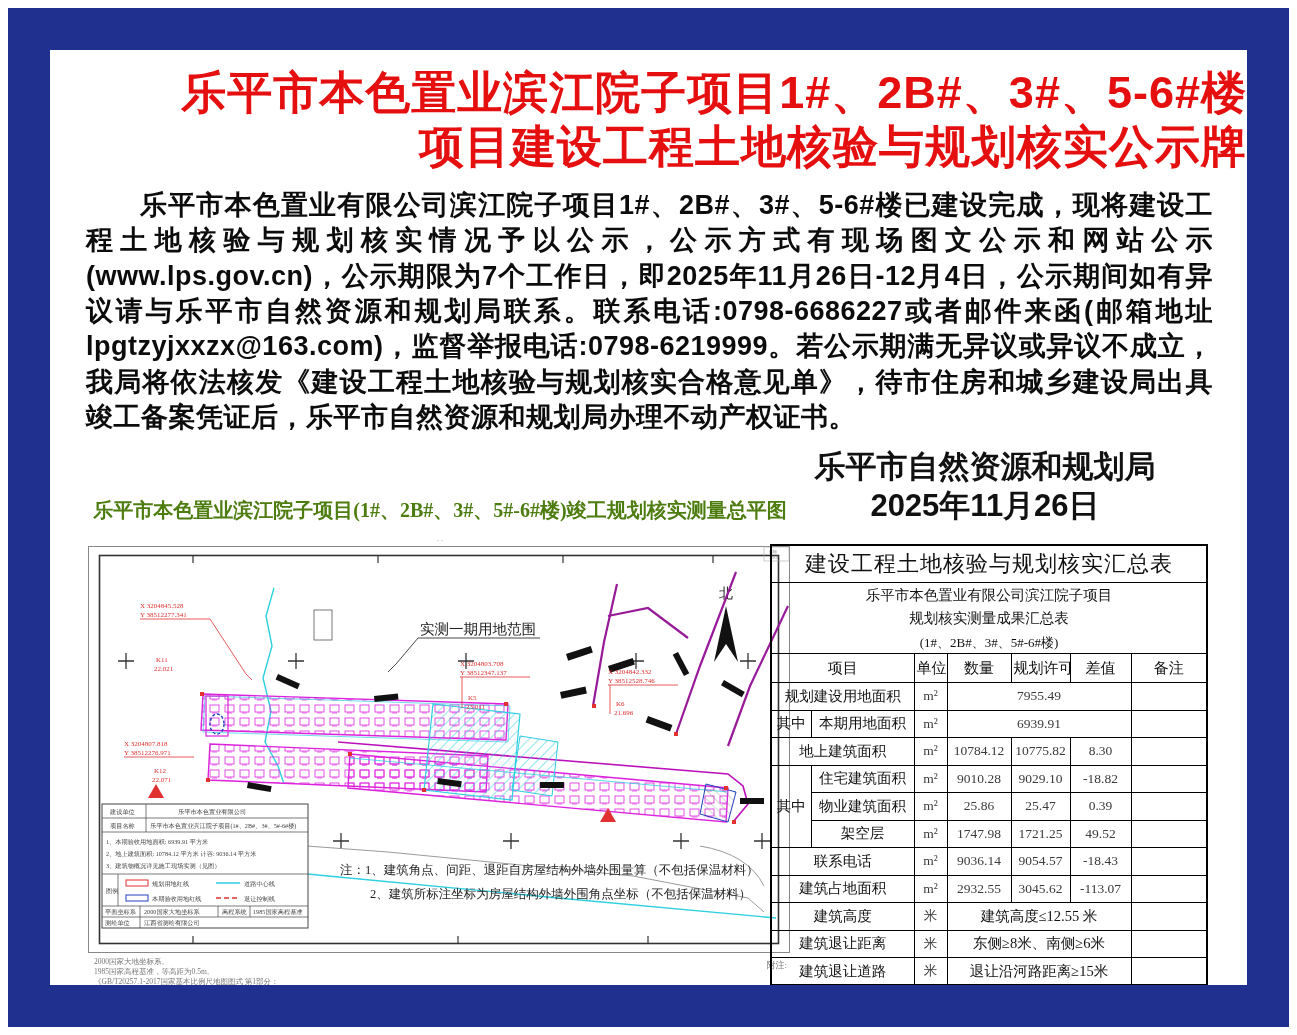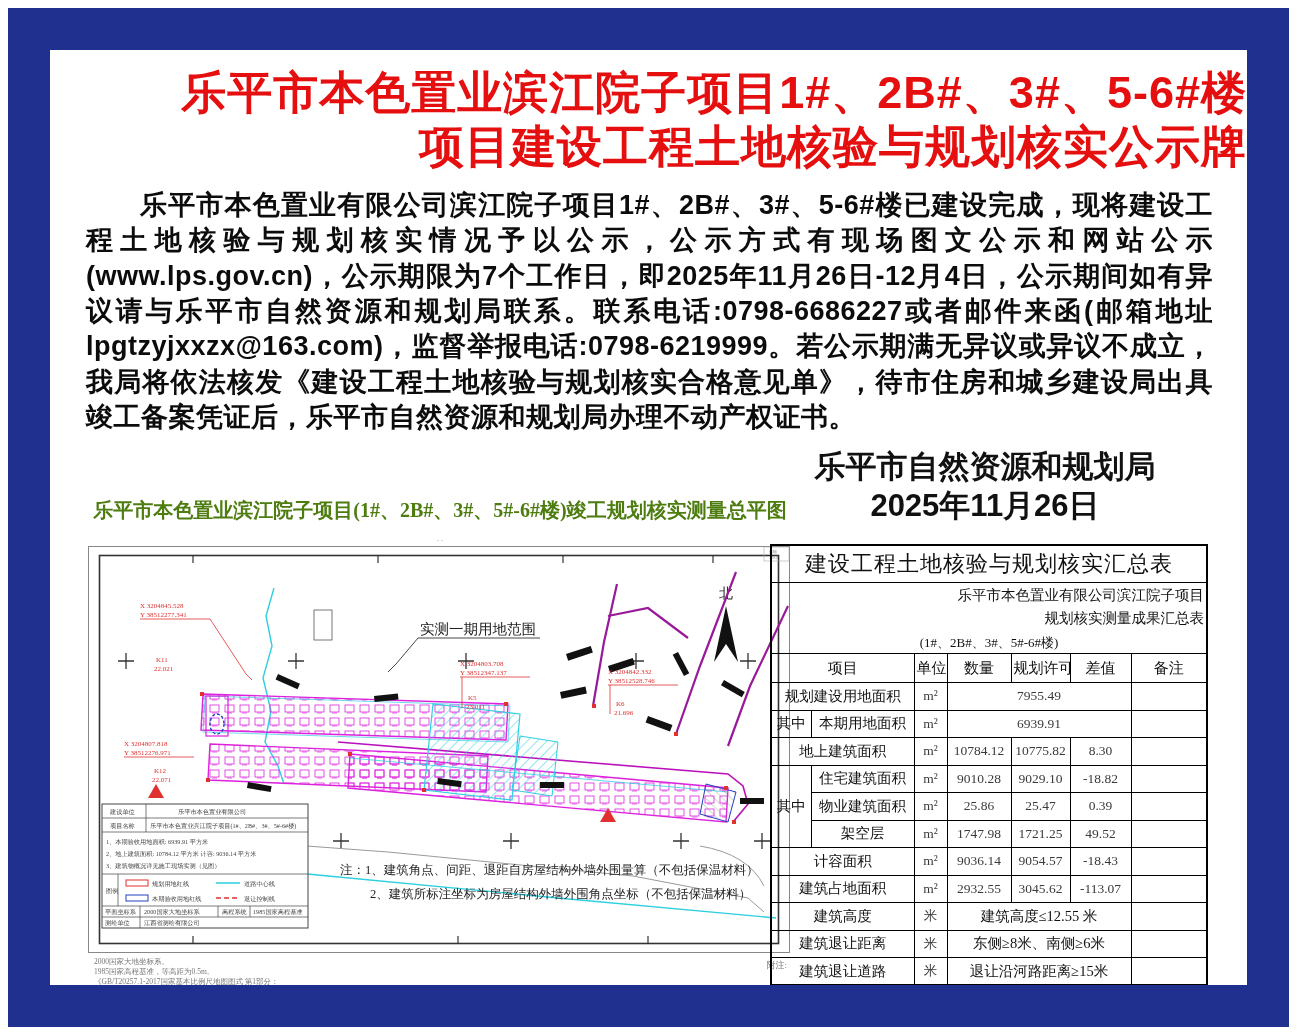--- a/index.html
+++ b/index.html
@@ -44,21 +44,21 @@
     position:absolute;left:720px;top:494px;width:508px;
     font-family:"Liberation Serif","DejaVu Serif",serif;color:#111;
   }
   table.sum{border-collapse:collapse;width:436px;table-layout:fixed;}
   table.sum td,table.sum th{
     border:1px solid #000;padding:0 2px;text-align:center;vertical-align:middle;
     font-weight:normal;overflow:hidden;white-space:nowrap;
   }
   table.sum{border:2px solid #000;}
   .t-title{font-size:22px;font-weight:bold;height:36px;letter-spacing:1px;}
-  .t-sub{font-size:14.5px;height:23px;text-align:right;}
+  .t-sub{font-size:14.5px;height:23px;}
   .t-sub2{font-size:13px;height:21px;}
   .t-head{font-size:15px;height:29px;}
   .t-cell{font-size:14.5px;height:27.5px;}
   .t-num{font-size:13.5px;color:#3a3a3a;font-family:"Liberation Serif","DejaVu Serif",serif;}
   
   text{font-family:"Liberation Serif","DejaVu Serif",serif;}
 </style>
 </head>
 <body>
 
@@ -364,21 +364,21 @@
       </tr>
       <tr class="t-cell">
         <td>架空层</td>
         <td class="t-num">m²</td>
         <td class="t-num">1747.98</td>
         <td class="t-num">1721.25</td>
         <td class="t-num">49.52</td>
         <td></td>
       </tr>
       <tr class="t-cell">
-        <td colspan="2">计容面积</td>
+        <td colspan="2">联系电话</td>
         <td class="t-num">m²</td>
         <td class="t-num">9036.14</td>
         <td class="t-num">9054.57</td>
         <td class="t-num">-18.43</td>
         <td></td>
       </tr>
       <tr class="t-cell">
         <td colspan="2">建筑占地面积</td>
         <td class="t-num">m²</td>
         <td class="t-num">2932.55</td>

